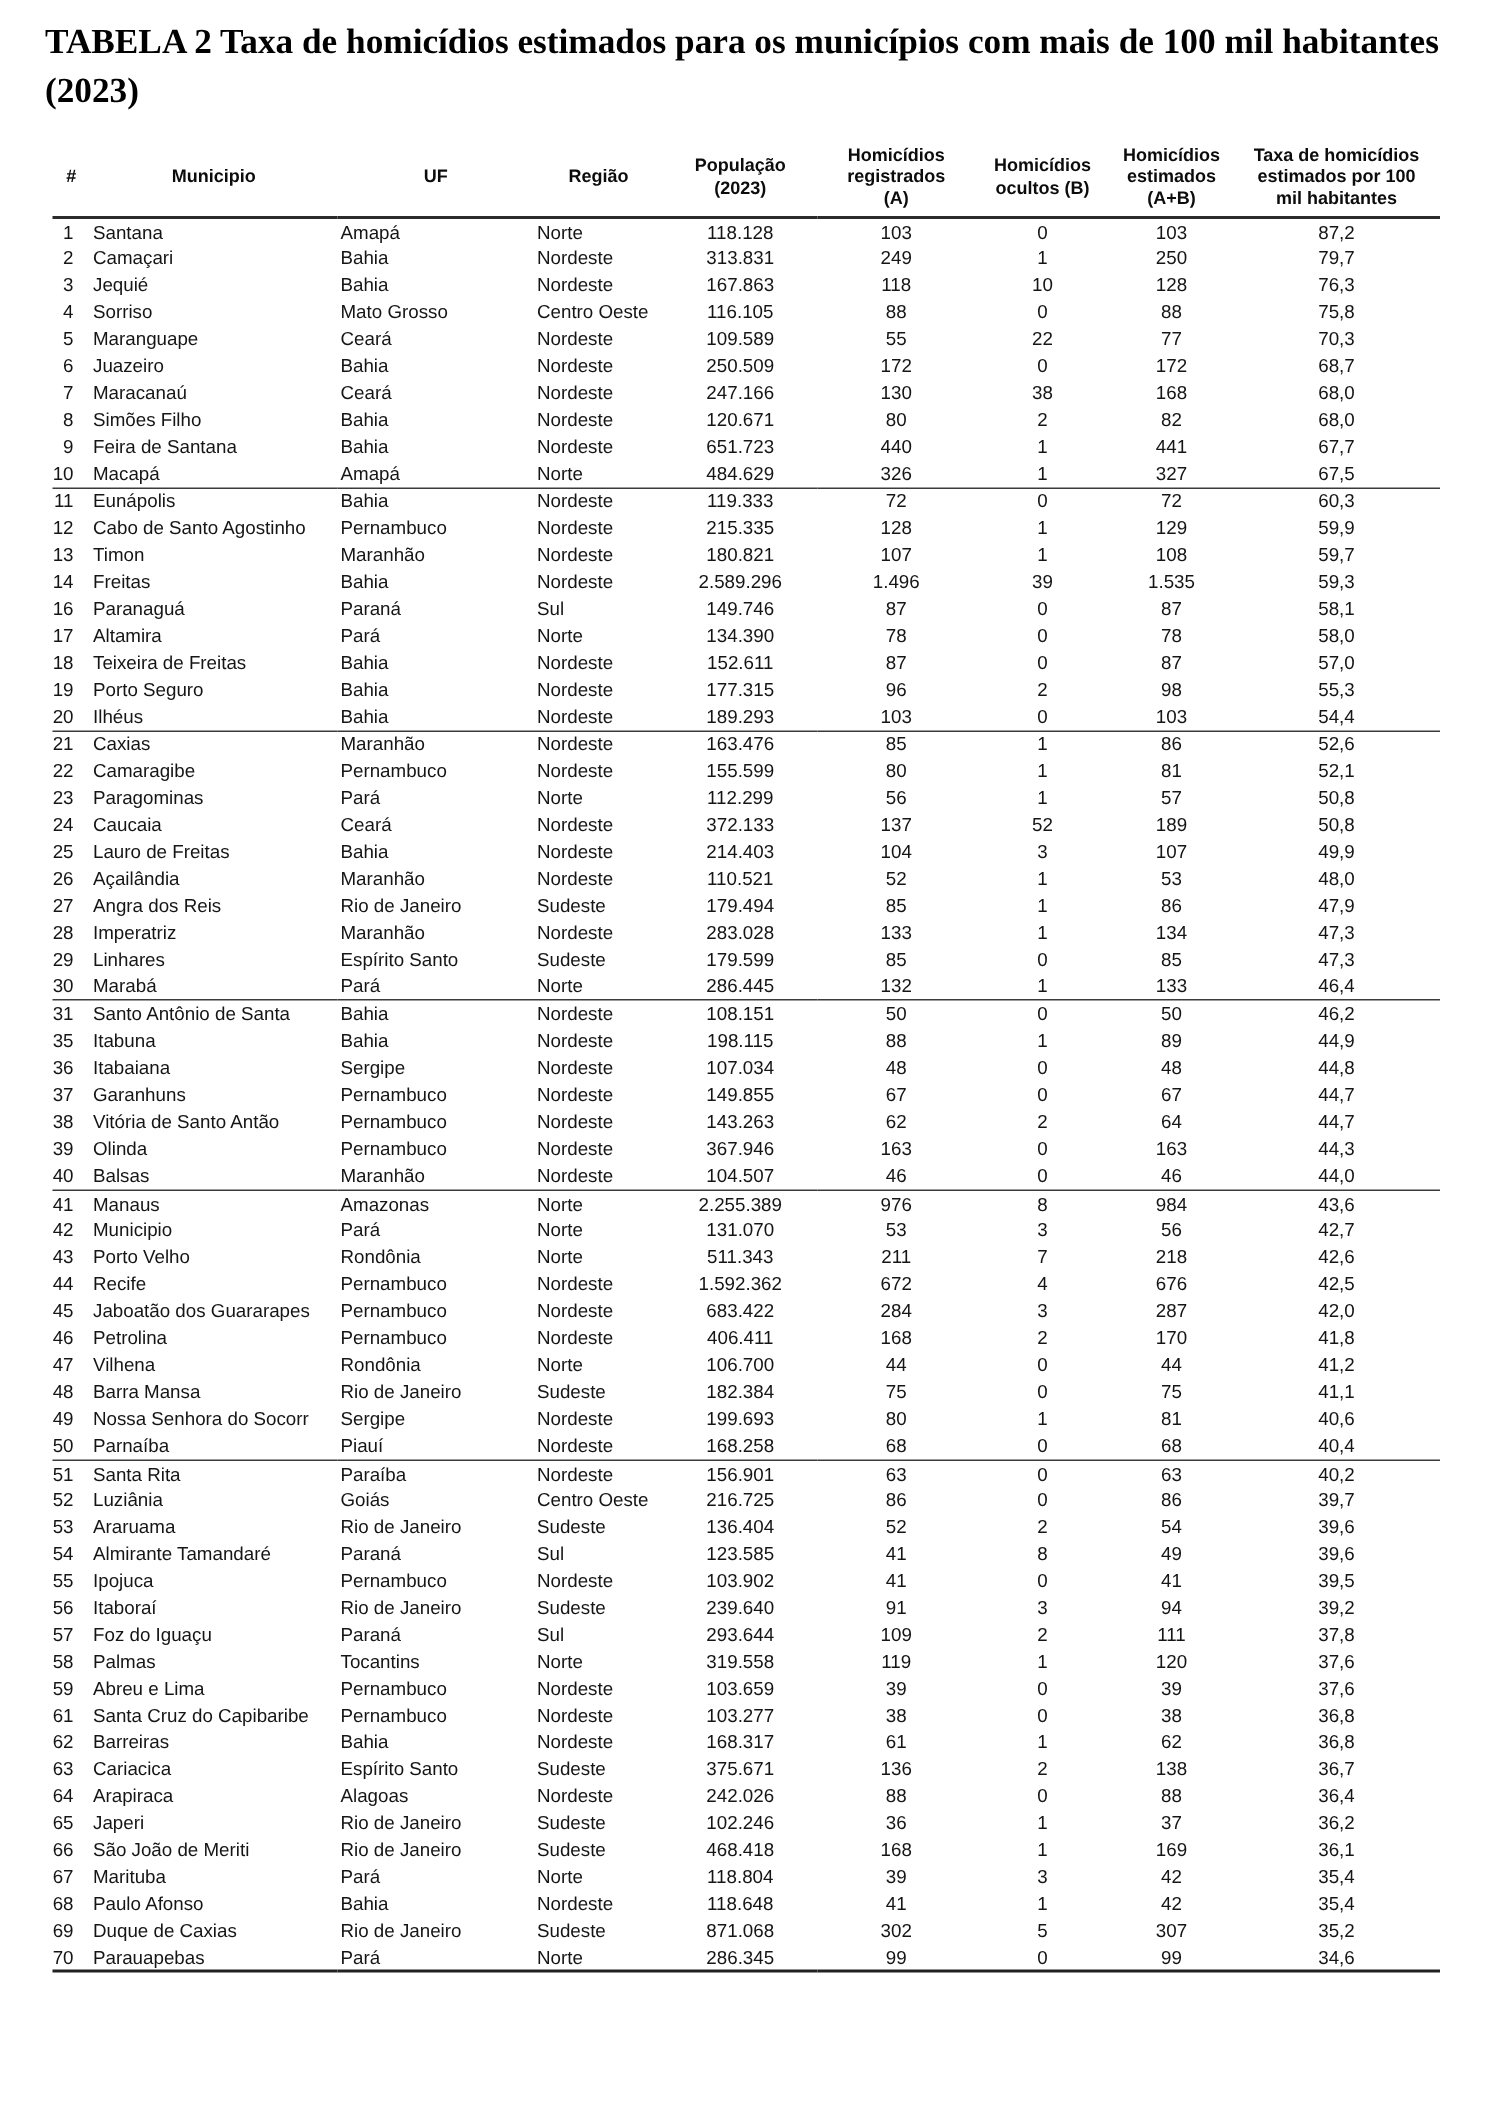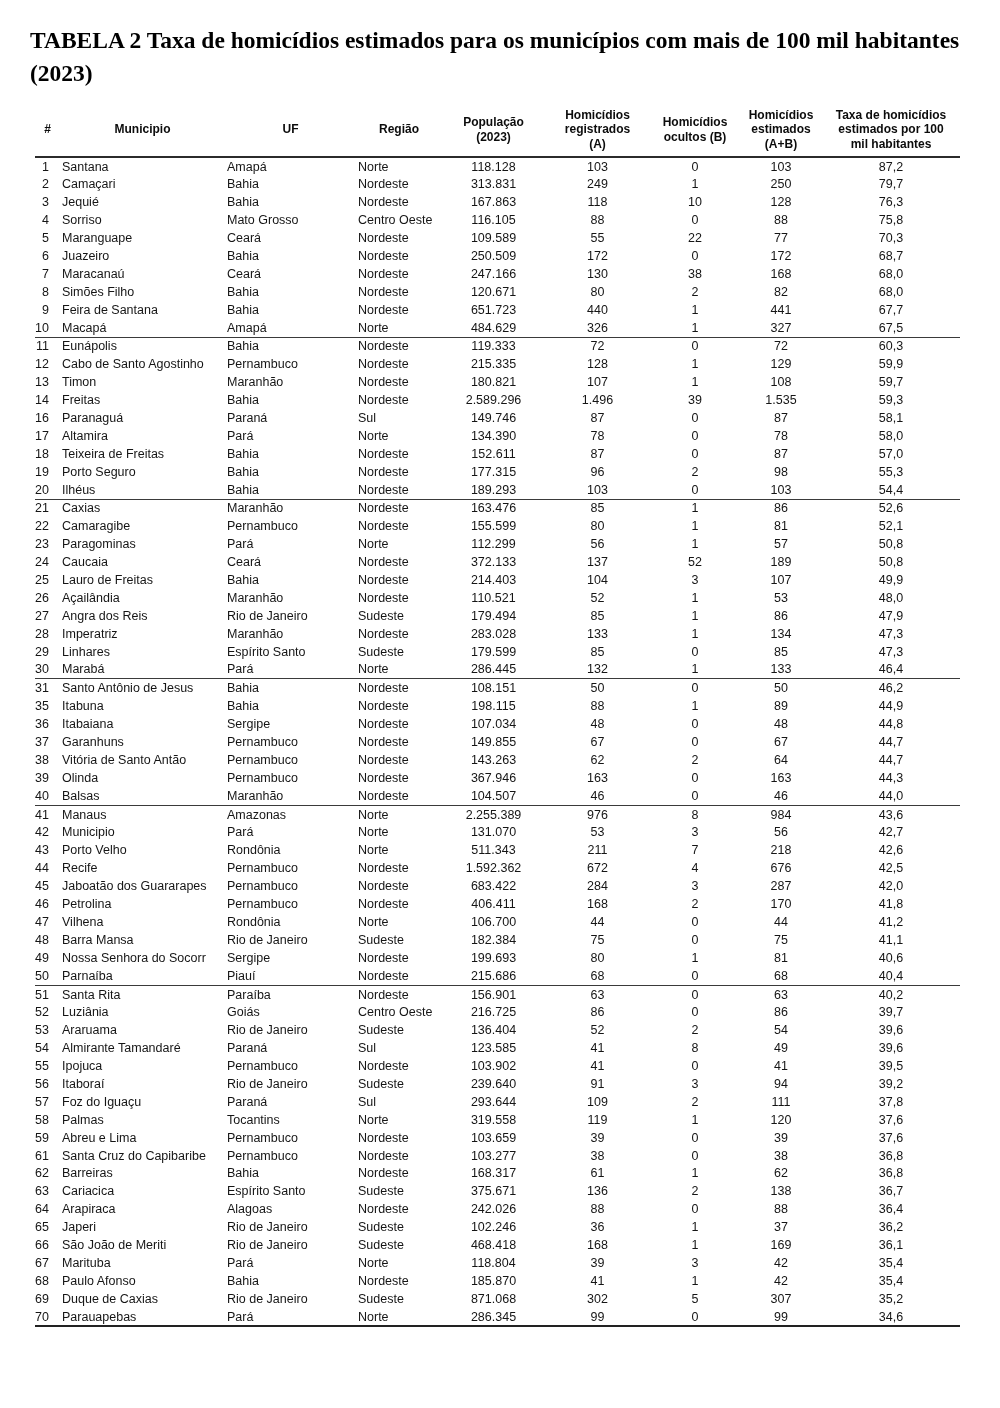--- a/index.html
+++ b/index.html
@@ -10,21 +10,21 @@
     font-family: "Liberation Sans", sans-serif;
     overflow: hidden;
   }
   .page { position: relative; width: 1000px; height: 1408px; }
   .title {
     font-family: "Liberation Serif", serif;
     font-weight: bold;
     font-size: 23.5px;
     line-height: 1.42;
     color: #000;
-    margin: 24px 28px 0 30px;
+    margin: 12px 28px 0 30px;
     max-width: 945px;
   }
   table.muni {
     margin: 15px 0 0 35px;
     width: 925px;
     border-collapse: collapse;
     table-layout: fixed;
     border-bottom: 2px solid #222;
   }
   thead th {
@@ -408,21 +408,21 @@
           <td>Pará</td>
           <td>Norte</td>
           <td>286.445</td>
           <td>132</td>
           <td>1</td>
           <td>133</td>
           <td>46,4</td>
         </tr>
         <tr>
           <td>31</td>
-          <td>Santo Antônio de Jesus</td>
+          <td>Santo Antônio de Santa</td>
           <td>Bahia</td>
           <td>Nordeste</td>
           <td>108.151</td>
           <td>50</td>
           <td>0</td>
           <td>50</td>
           <td>46,2</td>
         </tr>
         <tr>
           <td>35</td>
@@ -587,21 +587,21 @@
           <td>80</td>
           <td>1</td>
           <td>81</td>
           <td>40,6</td>
         </tr>
         <tr class="group-end">
           <td>50</td>
           <td>Parnaíba</td>
           <td>Piauí</td>
           <td>Nordeste</td>
-          <td>215.686</td>
+          <td>168.258</td>
           <td>68</td>
           <td>0</td>
           <td>68</td>
           <td>40,4</td>
         </tr>
         <tr>
           <td>51</td>
           <td>Santa Rita</td>
           <td>Paraíba</td>
           <td>Nordeste</td>
@@ -774,21 +774,21 @@
           <td>39</td>
           <td>3</td>
           <td>42</td>
           <td>35,4</td>
         </tr>
         <tr>
           <td>68</td>
           <td>Paulo Afonso</td>
           <td>Bahia</td>
           <td>Nordeste</td>
-          <td>185.870</td>
+          <td>118.648</td>
           <td>41</td>
           <td>1</td>
           <td>42</td>
           <td>35,4</td>
         </tr>
         <tr>
           <td>69</td>
           <td>Duque de Caxias</td>
           <td>Rio de Janeiro</td>
           <td>Sudeste</td>

